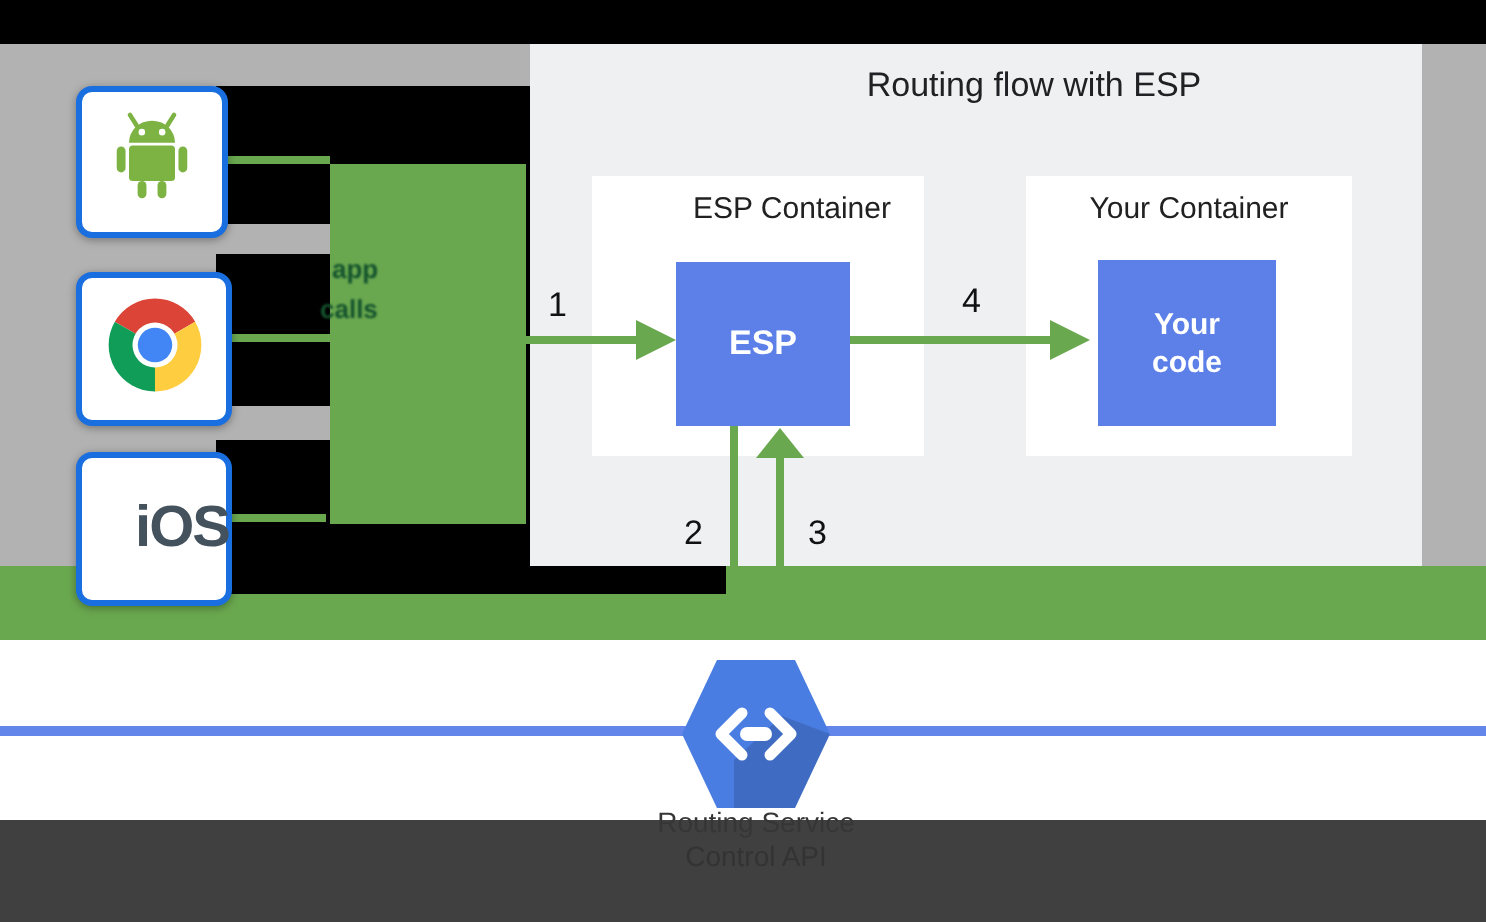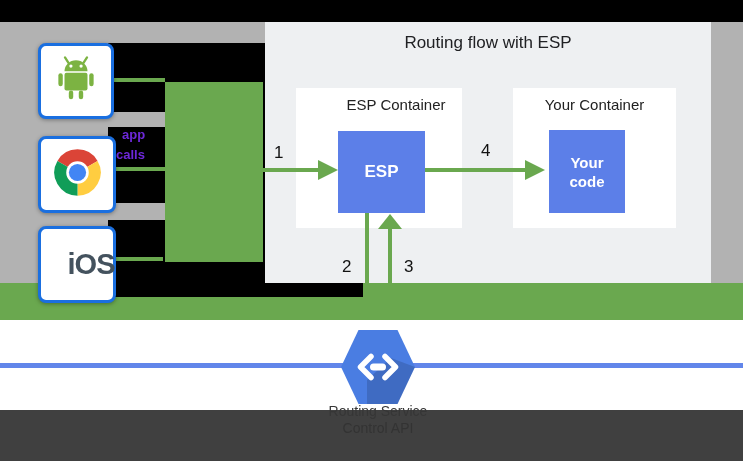--- a/index.html
+++ b/index.html
@@ -11,21 +11,21 @@
   .green{background:#6aa84f;}
   .panel{background:#eef0f2;}
   .whitebox{background:#fff;}
   .bluebox{background:#5c7fe8;color:#fff;font-weight:bold;display:flex;
            align-items:center;justify-content:center;flex-direction:column;text-align:center;}
   .clientbox{background:#fff;border:3px solid #1a6fe0;border-radius:8px;
              box-shadow:0 1px 4px rgba(0,0,0,.35);display:flex;align-items:center;justify-content:center;}
   .num{font-size:17px;color:#111;}
   .ctr-label{font-size:15px;color:#212121;text-align:center;}
   .title{font-size:17px;color:#202124;text-align:center;}
-  .frag{color:#6d28d9;font-size:13px;font-weight:bold;filter:blur(.5px);}
+  .frag{color:#14532d;font-size:13px;font-weight:bold;filter:blur(.5px);margin-left:44px;}
   .ios-text{font-weight:bold;font-size:29px;color:#44525e;letter-spacing:-1px;margin-left:28px;}
   .caption{font-size:14px;text-align:center;line-height:17px;}
   .arrow-right{width:0;height:0;border-top:10px solid transparent;border-bottom:10px solid transparent;
                border-left:20px solid #6aa84f;}
   .arrow-up{width:0;height:0;border-left:12px solid transparent;border-right:12px solid transparent;
             border-bottom:15px solid #6aa84f;}
 </style>
 </head>
 <body>
 
@@ -80,29 +80,29 @@
     </span>
   </div>
 
   <div class="abs clientbox" style="left:38px;top:226px;width:72px;height:71px;">
     <span class="ios-text">iOS</span>
   </div>
 
   <div class="abs frag" style="left:122px;top:127px;">app</div>
   <div class="abs frag" style="left:116px;top:147px;">calls</div>
 
-  <div class="abs title" style="left:265px;top:33px;width:446px;">Routing flow with ESP</div>
+  <div class="abs title" style="left:265px;top:33px;width:446px;padding-left:29px;">Routing flow with ESP</div>
 
   <div class="abs whitebox" style="left:296px;top:88px;width:166px;height:140px;"></div>
   <div class="abs ctr-label" style="left:296px;top:96px;width:200px;">ESP Container</div>
   <div class="abs bluebox" style="left:338px;top:131px;width:87px;height:82px;font-size:17px;">ESP</div>
 
   <div class="abs whitebox" style="left:513px;top:88px;width:163px;height:140px;"></div>
   <div class="abs ctr-label" style="left:513px;top:96px;width:163px;">Your Container</div>
-  <div class="abs bluebox" style="left:549px;top:130px;width:76px;height:83px;font-size:15px;line-height:19px;">
+  <div class="abs bluebox" style="left:549px;top:130px;width:89px;height:83px;font-size:15px;line-height:19px;">
     <div>Your</div>
     <div>code</div>
   </div>
 
   <div class="abs green" style="left:263px;top:168px;width:56px;height:4px;"></div>
   <div class="abs arrow-right" style="left:318px;top:160px;"></div>
   <div class="abs num" style="left:274px;top:143px;">1</div>
 
   <div class="abs green" style="left:425px;top:168px;width:101px;height:4px;"></div>
   <div class="abs arrow-right" style="left:525px;top:160px;"></div>

